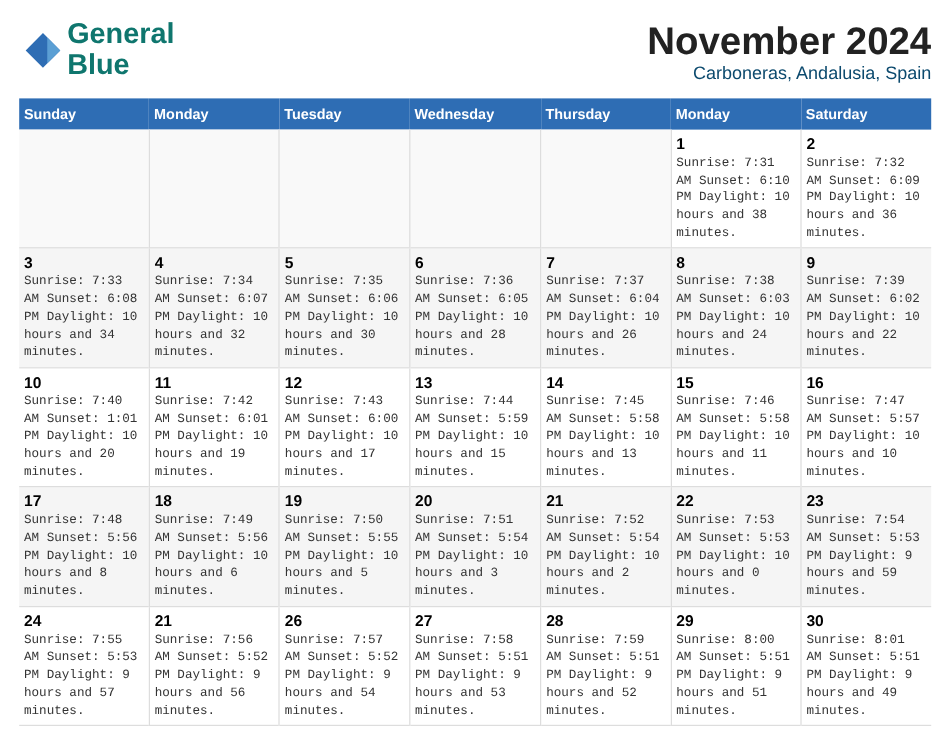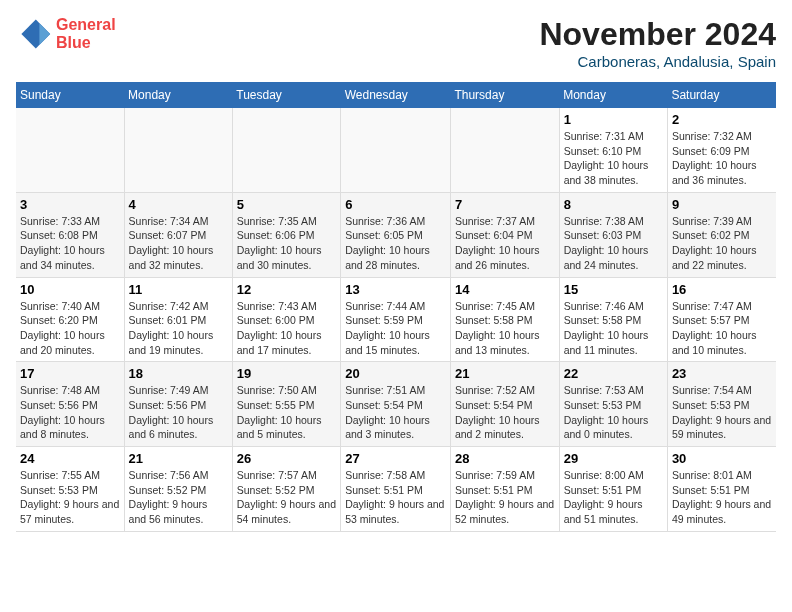--- a/index.html
+++ b/index.html
@@ -14,23 +14,23 @@
       display: flex;
       justify-content: space-between;
       align-items: flex-start;
       margin-bottom: 12px;
     }
     .logo {
       display: flex;
       align-items: center;
     }
     .logo-text {
-      font-size: 16px;
+      font-size: 24px;
       font-weight: bold;
-      color: #ef4444;
+      color: #0f766e;
       line-height: 1.1;
     }
     .logo-icon {
       width: 36px;
       height: 36px;
       margin-right: 4px;
     }
     .title-section {
       text-align: right;
     }
@@ -47,21 +47,21 @@
       width: 100%;
       border-collapse: collapse;
       font-size: 11px;
     }
     thead tr th {
       background-color: #2e6db4;
       color: #fff;
       padding: 6px 4px;
       text-align: left;
       font-size: 12px;
-      font-weight: normal;
+      font-weight: bold;
     }
     tbody tr {
       border-bottom: 1px solid #ddd;
     }
     tbody tr:nth-child(even) {
       background-color: #f5f5f5;
     }
     td {
       vertical-align: top;
       padding: 4px 4px;
@@ -75,20 +75,21 @@
     .day-num {
       font-weight: bold;
       font-size: 13px;
       display: block;
       margin-bottom: 2px;
     }
     .day-info {
       font-size: 10.5px;
       color: #333;
       line-height: 1.4;
+      font-family: Liberation Mono, monospace;
     }
     .empty-cell {
       background: #f9f9f9;
     }
   </style>
 </head>
 <body>
 
 <div class="header-section">
   <div class="logo">
@@ -181,21 +182,21 @@
           <span class="day-num">9</span>
           <div class="day-info">Sunrise: 7:39 AM
 Sunset: 6:02 PM
 Daylight: 10 hours and 22 minutes.</div>
         </td>
       </tr>
       <tr>
         <td>
           <span class="day-num">10</span>
           <div class="day-info">Sunrise: 7:40 AM
-Sunset: 6:20 PM
+Sunset: 1:01 PM
 Daylight: 10 hours and 20 minutes.</div>
         </td>
         <td>
           <span class="day-num">11</span>
           <div class="day-info">Sunrise: 7:42 AM
 Sunset: 6:01 PM
 Daylight: 10 hours and 19 minutes.</div>
         </td>
         <td>
           <span class="day-num">12</span>

